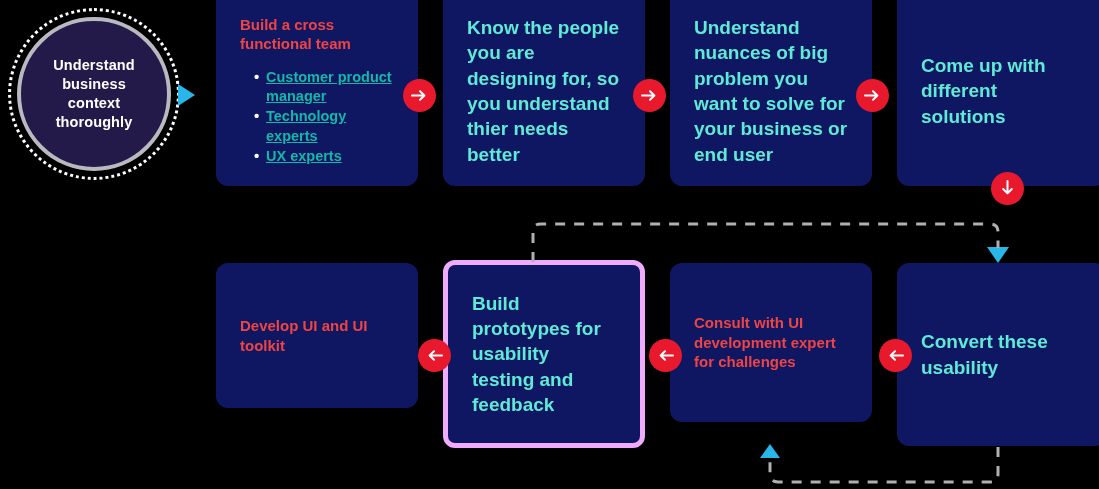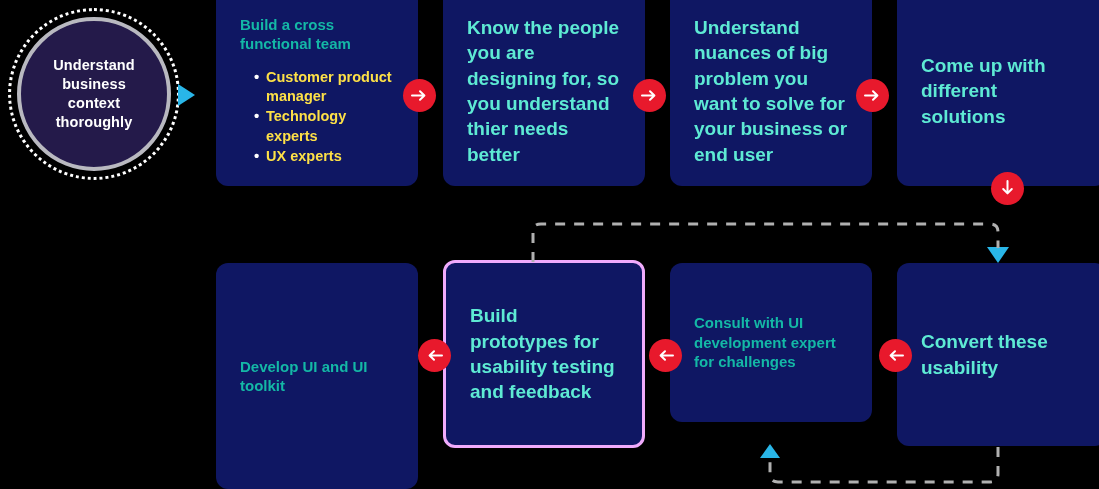--- a/index.html
+++ b/index.html
@@ -86,54 +86,55 @@
     position: absolute;
     background: #0f1763;
     border-radius: 12px;
     box-sizing: border-box;
     padding: 22px 24px 22px 24px;
     display: flex;
     flex-direction: column;
     justify-content: center;
   }
   .card.outlined {
-    border: 3px solid #f0abfc;
+    border: 5px solid #f0abfc;
   }
   .card.top-clipped {
     border-top-left-radius: 0;
     border-top-right-radius: 0;
   }
   .card-heading {
-    color: #14b8a6;
+    color: #ef4444;
     font-size: 15px;
     font-weight: bold;
     line-height: 1.3;
     margin: 0 0 14px 0;
   }
   .card-heading.nomargin { margin-bottom: 0; }
   .card-body {
     color: #5eead4;
     font-size: 19px;
     font-weight: bold;
     line-height: 1.33;
     margin: 0;
   }
   ul.card-list {
     margin: 0;
     padding: 0 0 0 14px;
     list-style: none;
   }
   ul.card-list li {
-    color: #fde047;
+    color: #14b8a6;
     font-size: 14.5px;
     font-weight: bold;
     line-height: 1.33;
     position: relative;
     padding-left: 12px;
     margin-bottom: 1px;
+    text-decoration: underline;
   }
   ul.card-list li::before {
     content: "\2022";
     position: absolute;
     left: 0;
     top: -1px;
     color: #ffffff;
     font-size: 15px;
   }
 
@@ -232,21 +233,21 @@
   <div class="arrow-badge" style="left:991px; top:172px;">
     <svg width="13" height="17" viewBox="0 0 13 17" aria-hidden="true">
       <path d="M6.5 1 V13 M2.2 9 L6.5 13.4 L10.8 9" stroke="#ffffff" stroke-width="2" fill="none" stroke-linecap="round" stroke-linejoin="round"></path>
     </svg>
   </div>
 
   <div class="tri tri-down" style="left:987px; top:247px;"></div>
 
   <div class="tri tri-up" style="left:760px; top:444px;"></div>
 
-  <div class="card" style="left:216px; top:263px; width:202px; height:226px;">
+  <div class="card" style="left:216px; top:263px; width:202px; height:145px;">
     <p class="card-heading nomargin">Develop UI and UI toolkit</p>
   </div>
 
   <div class="arrow-badge" style="left:418px; top:339px;">
     <svg width="17" height="13" viewBox="0 0 17 13" aria-hidden="true">
       <path d="M16 6.5 H4 M8 2.2 L3.6 6.5 L8 10.8" stroke="#ffffff" stroke-width="2" fill="none" stroke-linecap="round" stroke-linejoin="round"></path>
     </svg>
   </div>
 
   <div class="card outlined" style="left:443px; top:260px; width:202px; height:188px;">

